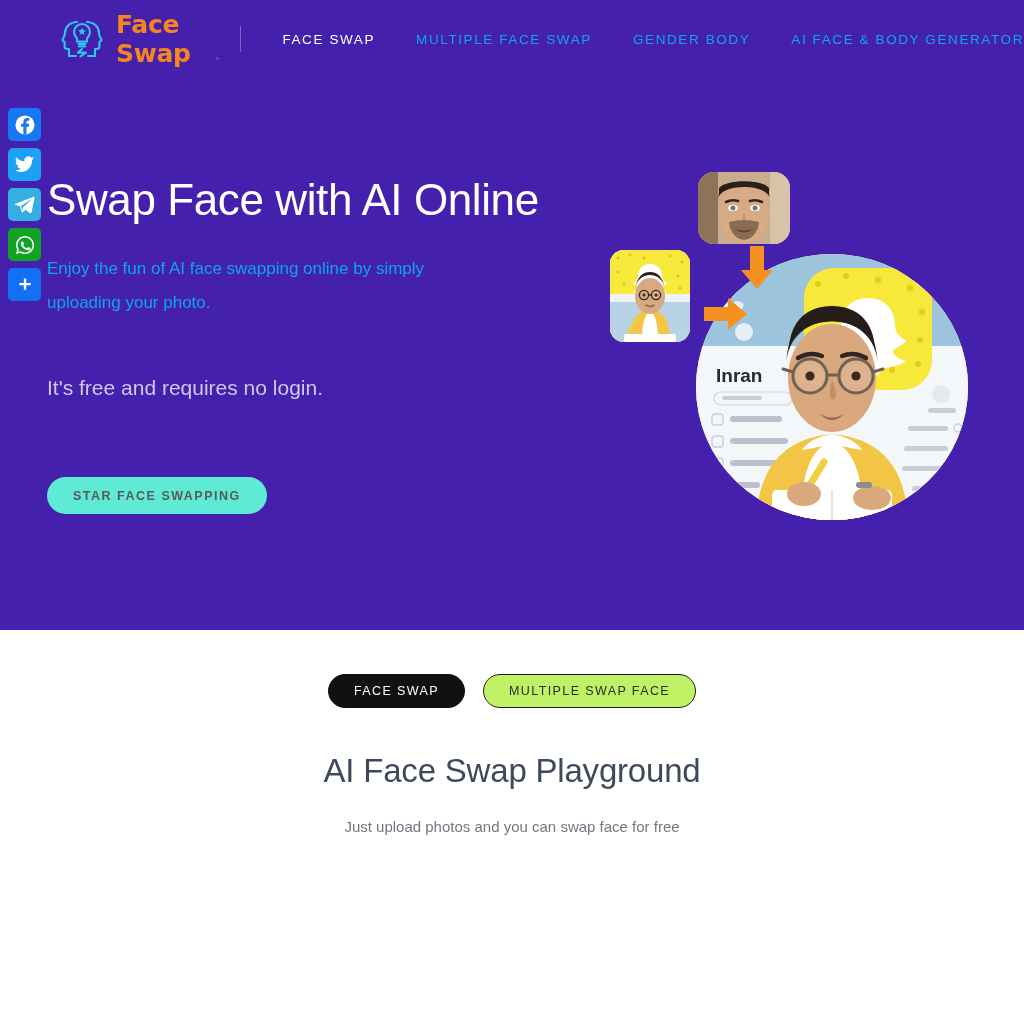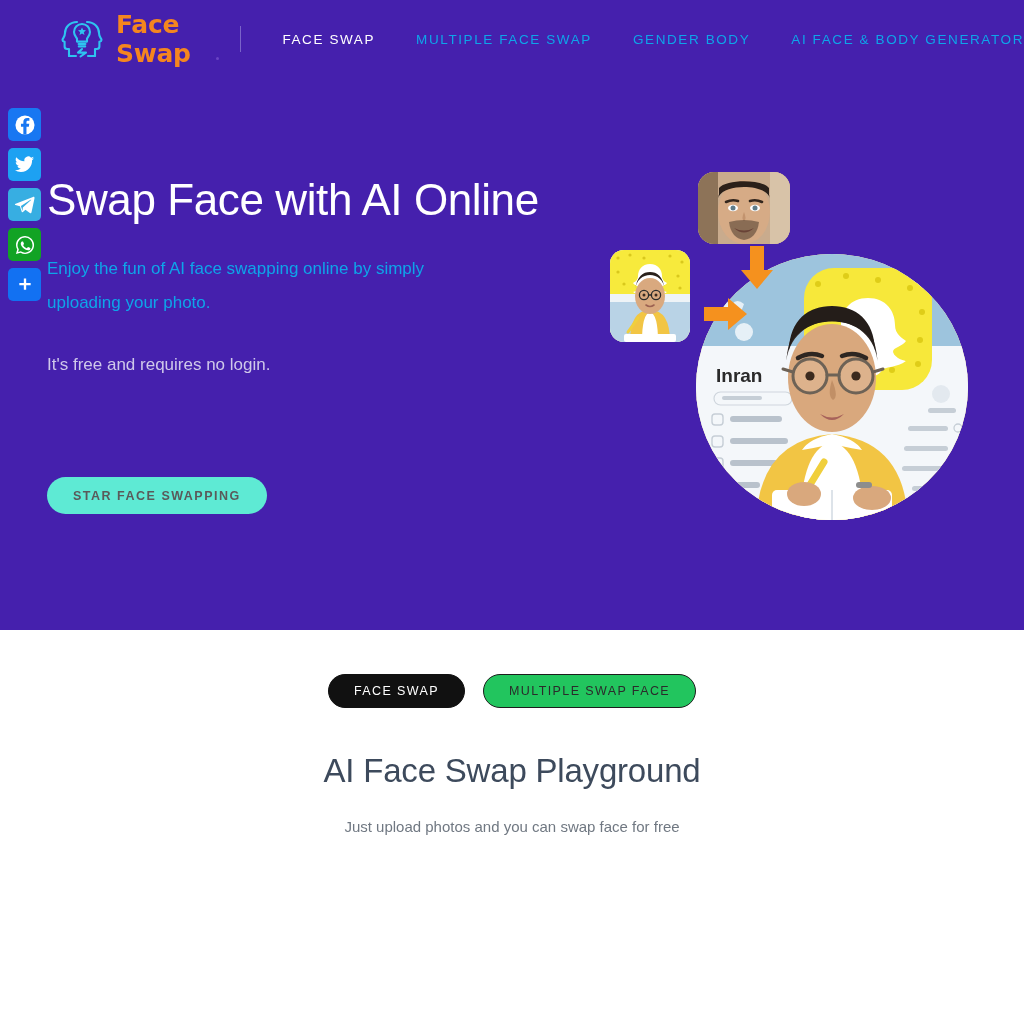--- a/index.html
+++ b/index.html
@@ -104,22 +104,22 @@
   }
   .hero-sub {
     margin-top: 28px;
     font-size: 17px;
     font-weight: 300;
     color: #0ea5e9;
     line-height: 1.98;
     max-width: 410px;
   }
   .hero-sub-2 {
-    margin-top: 32px;
-    font-size: 17px;
+    margin-top: 52px;
+    font-size: 21px;
     font-weight: 300;
     color: #cfc8ea;
     line-height: 1.5;
   }
   .cta-btn {
     position: absolute;
     left: 0; top: 301px;
     display: inline-flex;
     align-items: center;
     justify-content: center;
@@ -198,21 +198,21 @@
     letter-spacing: 1.4px;
     cursor: pointer;
     font-family: "Liberation Sans", sans-serif;
   }
   .tab.active {
     background: #111111;
     color: #ffffff;
     border: 1px solid #111111;
   }
   .tab.inactive {
-    background: #22c55e;
+    background: #bef264;
     color: #2b2b2b;
     border: 1px solid #1d1d1d;
   }
   .section-title {
     position: absolute;
     top: 122px; left: 0; width: 100%;
     text-align: center;
     font-size: 33px;
     font-weight: 400;
     color: #3d4a5c;

